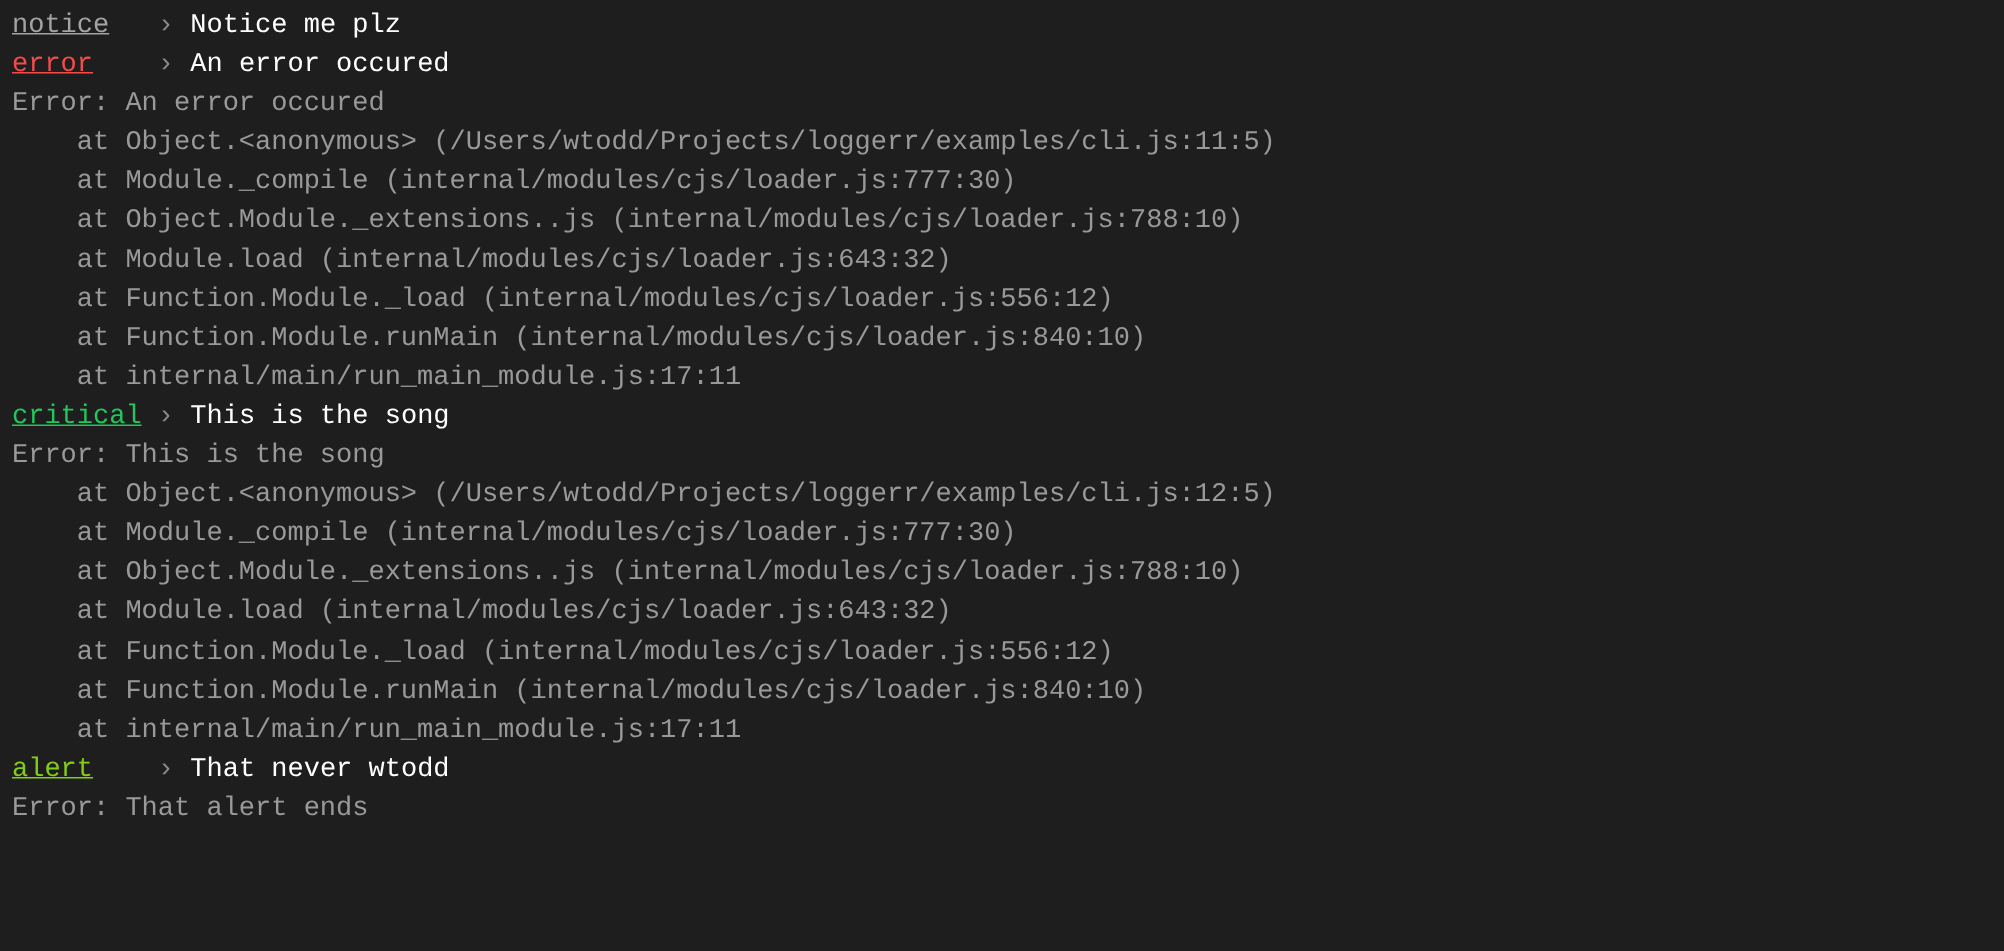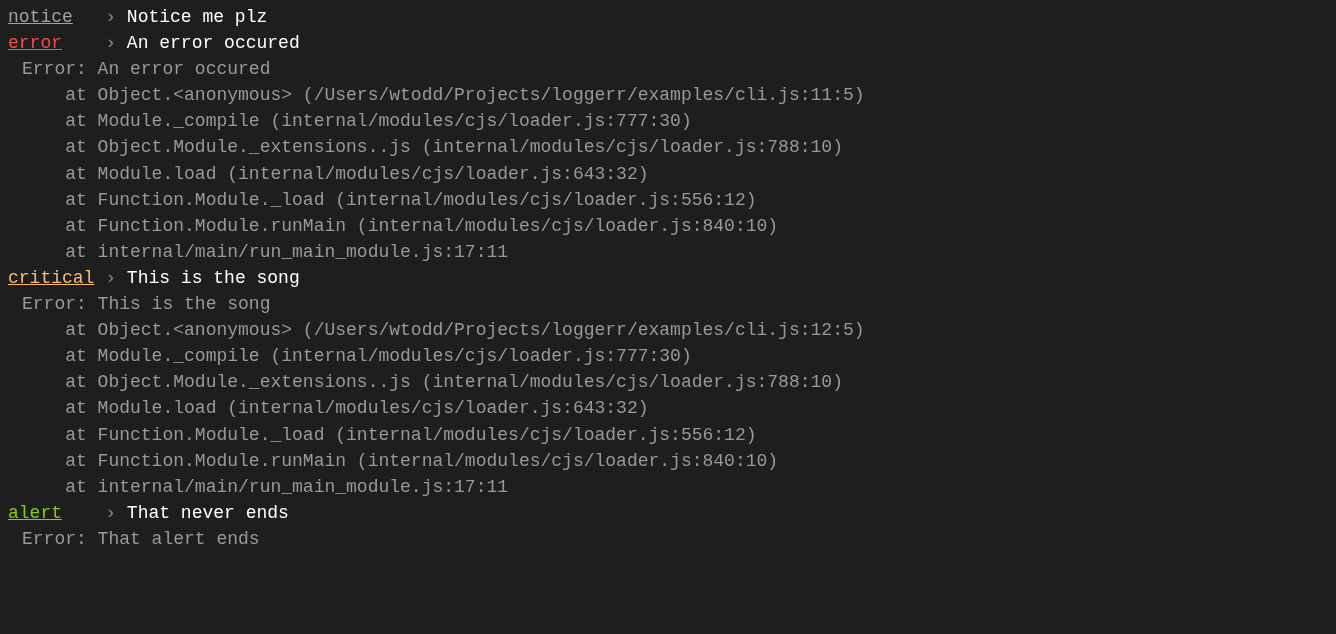--- a/index.html
+++ b/index.html
@@ -29,38 +29,37 @@
       color: #4ec9b0;
     }
     .level-notice {
       color: #a3a3a3;
     }
     .level-error {
       color: #f14c4c;
       font-family: Liberation Mono, monospace;
     }
     .level-critical {
-      color: #fdba74;
+      color: #22c55e;
     }
     .level-alert {
       color: #84cc16;
     }
     .arrow {
       color: #888888;
     }
     .message {
       color: #ffffff;
     }
     .stack-trace {
       color: #999999;
       white-space: pre;
     }
     .stack-line {
       white-space: pre;
-      margin-left: 14px;
     }
   </style>
 </head>
 <body>
 
 <div id="terminal-output">
     <div class="log-line"><span class="level-label level-notice">notice</span>   <span class="arrow">›</span> <span class="message">Notice me plz</span></div>
     <div class="log-line"><span class="level-label level-error">error</span>    <span class="arrow">›</span> <span class="message">An error occured</span></div>
     <div class="stack-trace stack-line">Error: An error occured</div>
     <div class="stack-trace stack-line">    at Object.&lt;anonymous&gt; (/Users/wtodd/Projects/loggerr/examples/cli.js:11:5)</div>
@@ -72,15 +71,15 @@
     <div class="stack-trace stack-line">    at internal/main/run_main_module.js:17:11</div>
     <div class="log-line"><span class="level-label level-critical">critical</span> <span class="arrow">›</span> <span class="message">This is the song</span></div>
     <div class="stack-trace stack-line">Error: This is the song</div>
     <div class="stack-trace stack-line">    at Object.&lt;anonymous&gt; (/Users/wtodd/Projects/loggerr/examples/cli.js:12:5)</div>
     <div class="stack-trace stack-line">    at Module._compile (internal/modules/cjs/loader.js:777:30)</div>
     <div class="stack-trace stack-line">    at Object.Module._extensions..js (internal/modules/cjs/loader.js:788:10)</div>
     <div class="stack-trace stack-line">    at Module.load (internal/modules/cjs/loader.js:643:32)</div>
     <div class="stack-trace stack-line">    at Function.Module._load (internal/modules/cjs/loader.js:556:12)</div>
     <div class="stack-trace stack-line">    at Function.Module.runMain (internal/modules/cjs/loader.js:840:10)</div>
     <div class="stack-trace stack-line">    at internal/main/run_main_module.js:17:11</div>
-    <div class="log-line"><span class="level-label level-alert">alert</span>    <span class="arrow">›</span> <span class="message">That never ends</span></div>
+    <div class="log-line"><span class="level-label level-alert">alert</span>    <span class="arrow">›</span> <span class="message">That never wtodd</span></div>
     <div class="stack-trace stack-line">Error: That alert ends</div>
   </div>
 
 </body></html>

